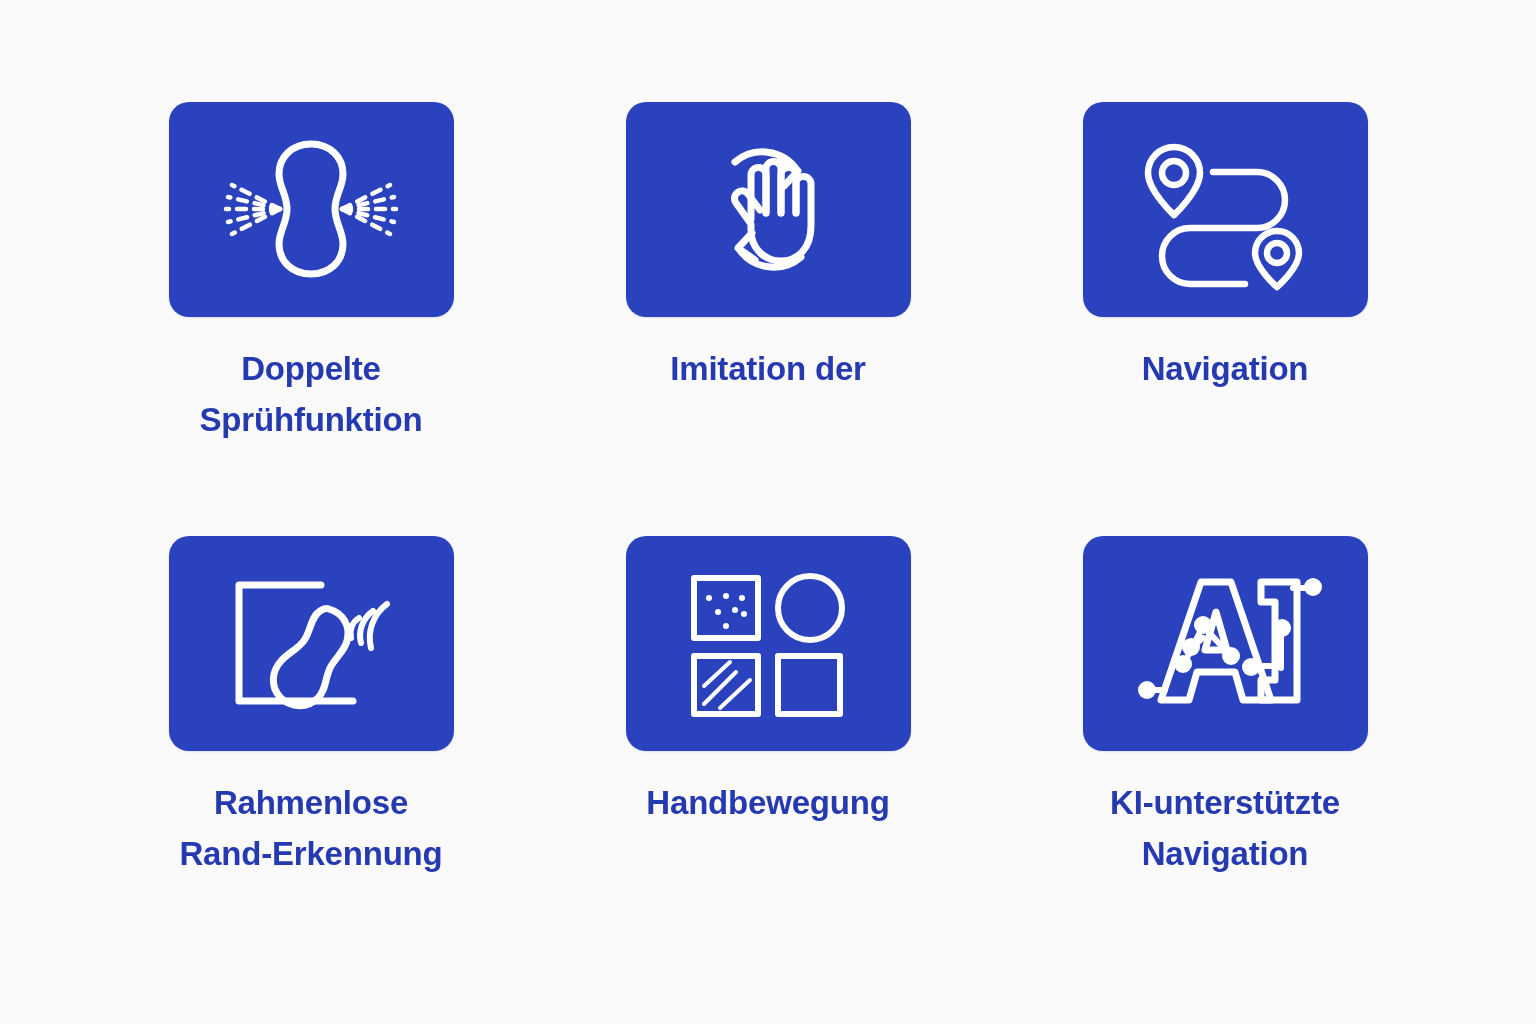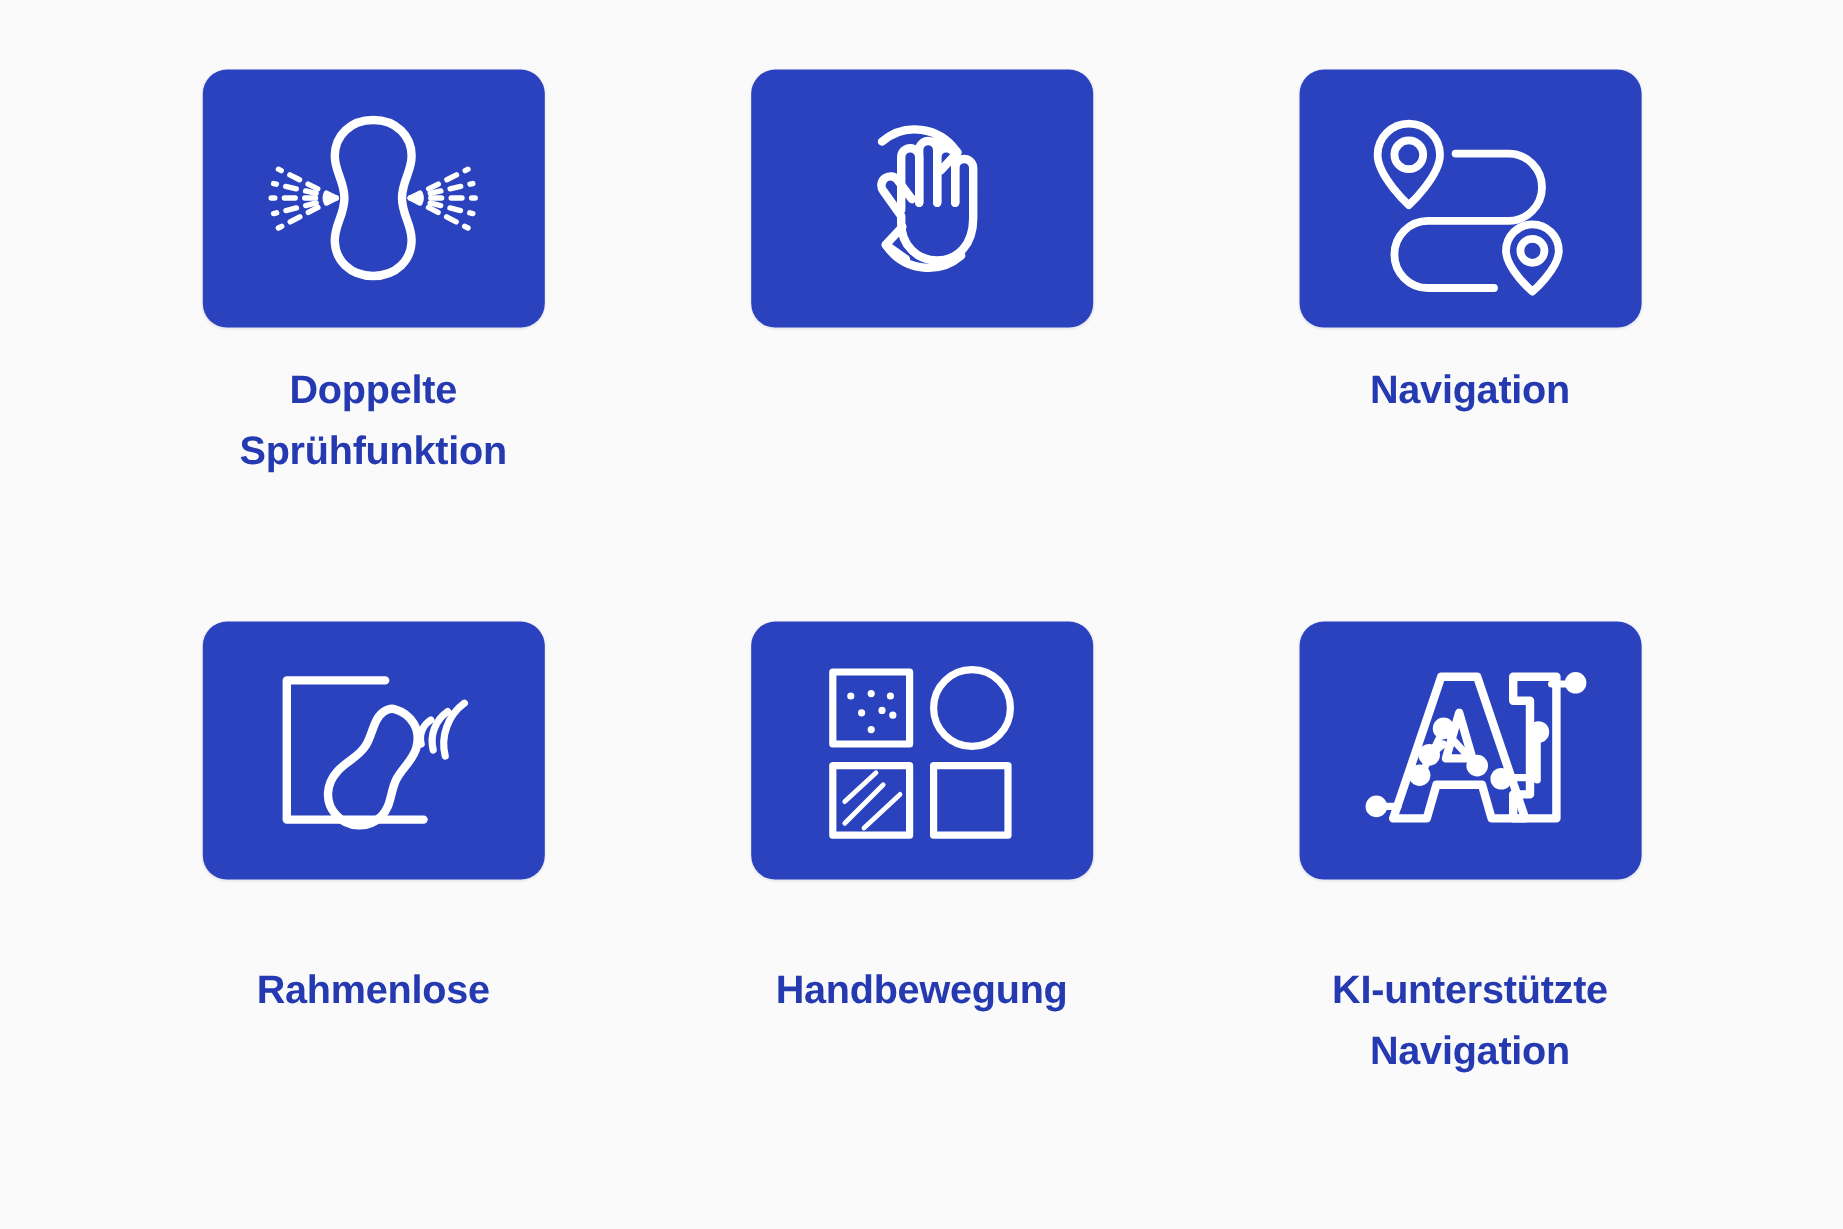--- a/index.html
+++ b/index.html
@@ -14,39 +14,38 @@
     overflow: hidden;
   }
   .board {
     position: relative;
     width: 1536px;
     height: 1024px;
     display: flex;
     flex-direction: column;
     justify-content: flex-start;
     box-sizing: border-box;
-    padding-top: 58px;
+    padding-top: 102px;
   }
   .grid {
     display: grid;
     grid-template-columns: repeat(3, 285px);
     grid-template-rows: auto auto;
     column-gap: 172px;
     row-gap: 0px;
     justify-content: center;
   }
   .cell {
     width: 285px;
     display: flex;
     flex-direction: column;
     align-items: center;
   }
   .cell.row2 {
-    margin-top: 116px;
-    gap: 40px;
+    margin-top: 90px;
   }
   .tile {
     width: 285px;
     height: 215px;
     background: #2b42be;
     border-radius: 20px;
     display: flex;
     align-items: center;
     justify-content: center;
     box-shadow: 0 1px 2px rgba(20,30,90,0.10);
@@ -124,20 +123,21 @@
                      c0 22 -13 35 -30 35
                      c-17 0 -30 -13 -30 -31
                      v-6
                      l-15 -21
                      a7.5 7.5 0 0 1 12 -9
                      l12 16"></path>
           </g>
         </svg>
       </div>
       <div class="label">
+        <span class="ln">Imitation der</span>
       </div>
     </div>
 
     <div class="cell">
       <div class="tile">
         <svg width="200" height="165" viewBox="0 0 200 165">
           <g fill="none" stroke="#ffffff" stroke-width="6.5" stroke-linecap="round" stroke-linejoin="round">
             <path d="M49 20
                      a26 26 0 0 1 26 26
                      c0 18 -26 42 -26 42
@@ -176,20 +176,21 @@
           </g>
           <g fill="none" stroke="#ffffff" stroke-width="6" stroke-linecap="round">
             <path d="M140 75 a18 18 0 0 1 8 -20"></path>
             <path d="M150 80 a30 30 0 0 1 12 -32"></path>
             <path d="M160 85 a42 42 0 0 1 16 -44"></path>
           </g>
         </svg>
       </div>
       <div class="label">
         <span class="ln">Rahmenlose</span>
+        <span class="ln">Rand-Erkennung</span>
       </div>
     </div>
 
     <div class="cell row2">
       <div class="tile">
         <svg width="180" height="155" viewBox="0 0 180 155">
           <g fill="none" stroke="#ffffff" stroke-width="6" stroke-linejoin="round">
             <rect x="16" y="12" width="64" height="60"></rect>
             <circle cx="132" cy="42" r="32"></circle>
             <rect x="16" y="90" width="64" height="58"></rect>

